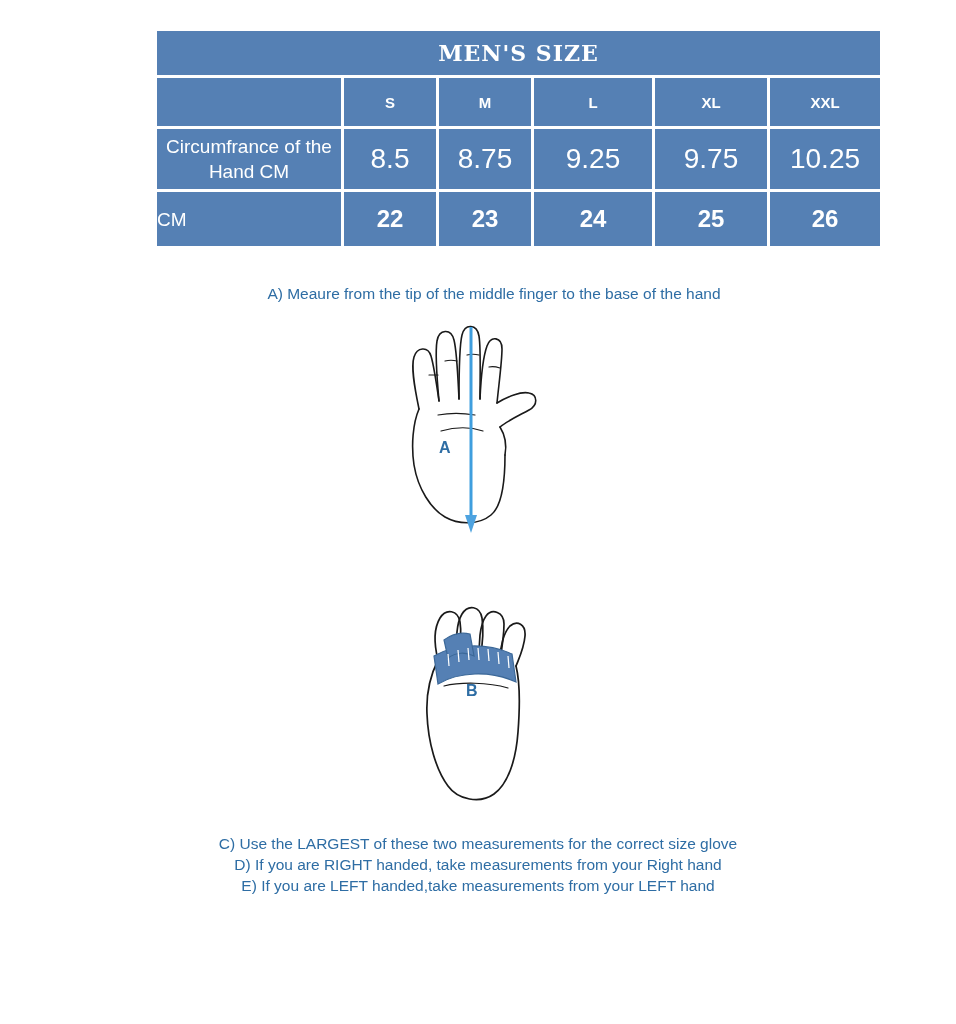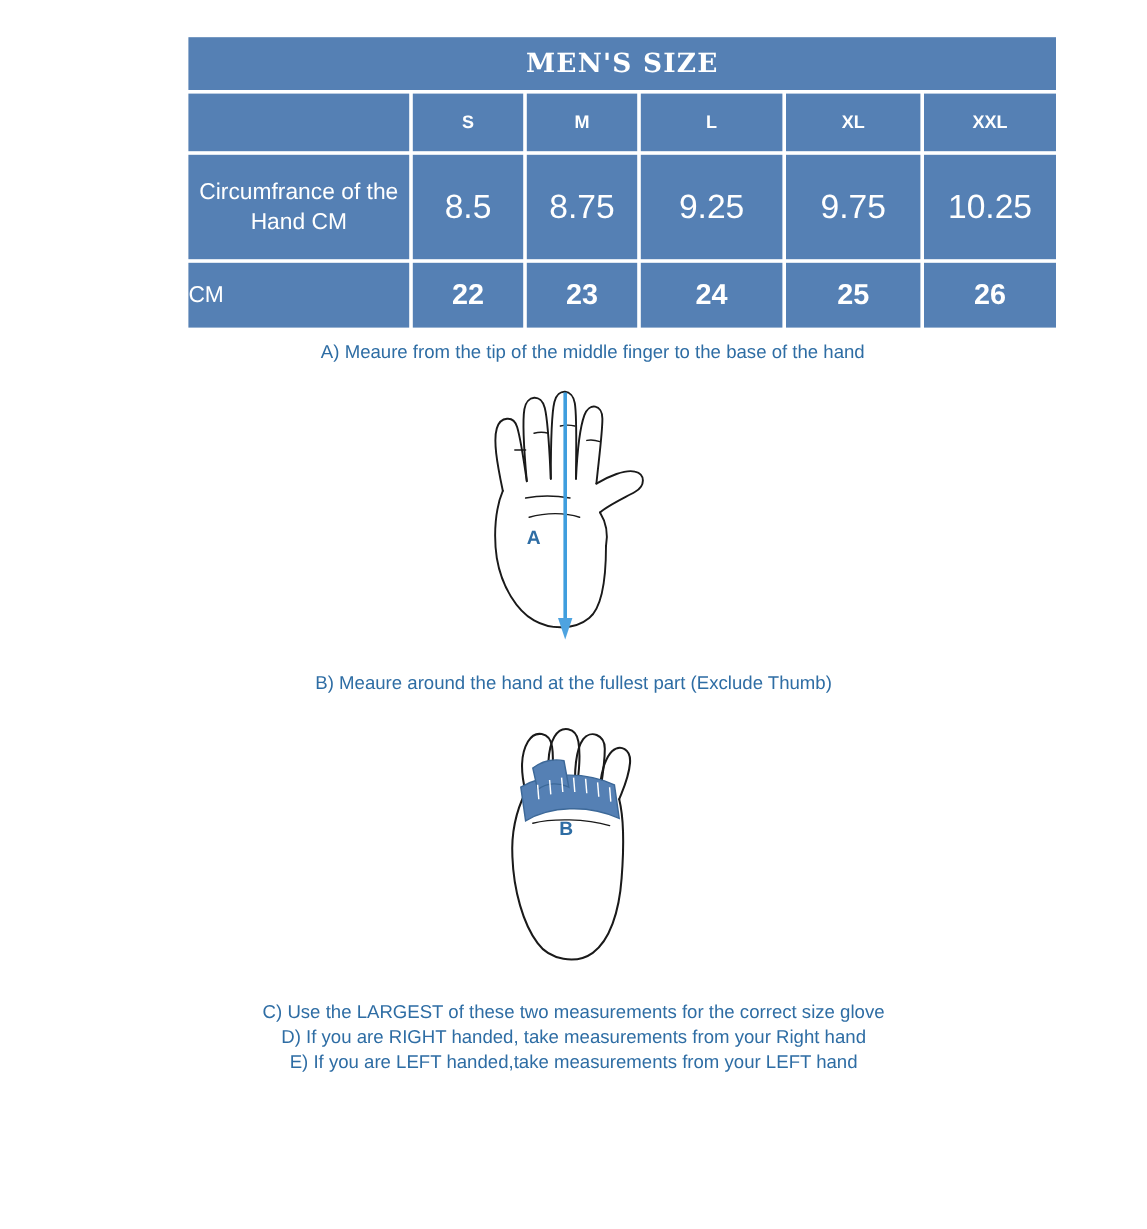--- a/index.html
+++ b/index.html
@@ -58,21 +58,21 @@
     font-weight: normal;
     text-align: left;
     padding-left: 12px;
     line-height: 25px;
   }
   .row-label.center {
     text-align: left;
     padding-left: 0;
   }
   .row-circ td {
-    height: 87px;
+    height: 60px;
     text-align: center;
   }
   .row-cm td {
     height: 54px;
   }
   .val-big {
     font-size: 28px;
     font-weight: normal;
   }
   .val-mid {
@@ -178,21 +178,20 @@
         <path d="M84 42 C88 41 92 41 96 42" stroke-width="1.2"></path>
         <path d="M106 54 C110 53 114 54 117 55" stroke-width="1.2"></path>
       </g>
 
       <line x1="88" y1="14" x2="88" y2="208" stroke="#3f9ede" stroke-width="3"></line>
       <polygon points="88,220 82,202 94,202" fill="#4ea3e0"></polygon>
       <text x="56" y="140" font-family="Liberation Sans, sans-serif" font-size="16" font-weight="bold" fill="#2e6da4">A</text>
     </svg>
   </div>
 
-  <div class="caption" id="cap-b">B) Meaure around the hand at the fullest part (Exclude Thumb)</div>
 
   <div class="figure" id="fig-b">
     <svg width="160" height="228" viewBox="0 0 160 228">
       <g fill="none" stroke="#1a1a1a" stroke-width="1.7" stroke-linecap="round" stroke-linejoin="round">
 
         <path d="M38 70 C34 54 34 38 40 28 C46 18 58 20 60 32 C62 44 60 58 58 70"></path>
         <path d="M58 70 C56 54 56 34 62 24 C68 14 80 16 82 28 C84 40 82 58 80 70"></path>
         <path d="M80 70 C78 54 80 34 86 26 C92 18 104 22 104 34 C104 46 102 58 100 70"></path>
         <path d="M100 70 C100 56 104 42 110 36 C117 30 126 34 125 46 C124 58 120 66 116 76"></path>
 

